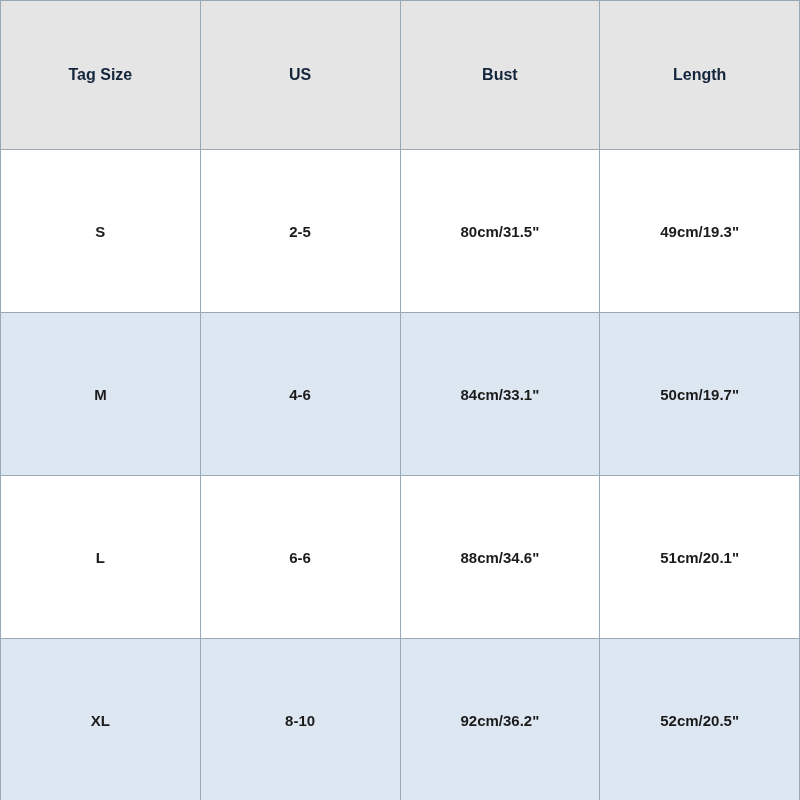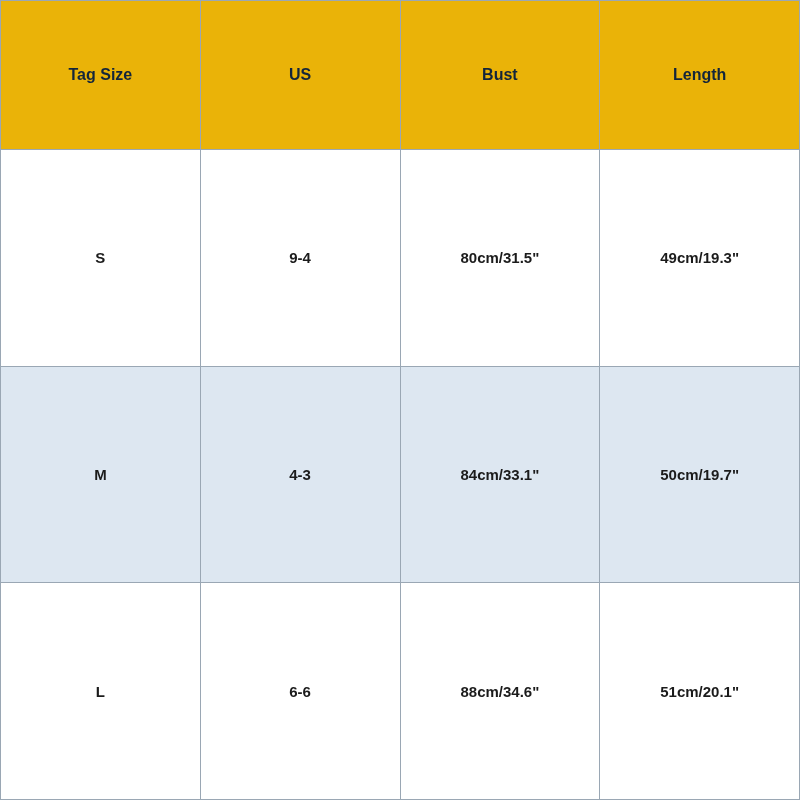--- a/index.html
+++ b/index.html
@@ -23,21 +23,21 @@
   .size-table td {
     border: 1px solid #9aa7b4;
     text-align: center;
     vertical-align: middle;
     font-size: 15px;
     font-weight: bold;
     color: #1b1b1b;
     padding: 0;
   }
   .size-table thead th {
-    background: #eab308;
+    background: #e5e5e5;
     color: #13253b;
     height: 148px;
     font-size: 16px;
   }
   .size-table tbody tr {
     height: 163px;
   }
   .size-table tbody tr.row-odd td {
     background: #ffffff;
   }
@@ -55,30 +55,36 @@
     <tr>
       <th>Tag Size</th>
       <th>US</th>
       <th>Bust</th>
       <th>Length</th>
     </tr>
   </thead>
   <tbody>
     <tr class="row-odd">
       <td class="cell-tag">S</td>
-      <td class="cell-val">9-4</td>
+      <td class="cell-val">2-5</td>
       <td class="cell-val">80cm/31.5"</td>
       <td class="cell-val">49cm/19.3"</td>
     </tr>
     <tr class="row-even">
       <td class="cell-tag">M</td>
-      <td class="cell-val">4-3</td>
+      <td class="cell-val">4-6</td>
       <td class="cell-val">84cm/33.1"</td>
       <td class="cell-val">50cm/19.7"</td>
     </tr>
     <tr class="row-odd">
       <td class="cell-tag">L</td>
       <td class="cell-val">6-6</td>
       <td class="cell-val">88cm/34.6"</td>
       <td class="cell-val">51cm/20.1"</td>
     </tr>
+    <tr class="row-even">
+      <td class="cell-tag">XL</td>
+      <td class="cell-val">8-10</td>
+      <td class="cell-val">92cm/36.2"</td>
+      <td class="cell-val">52cm/20.5"</td>
+    </tr>
   </tbody>
 </table>
 
 </body></html>

